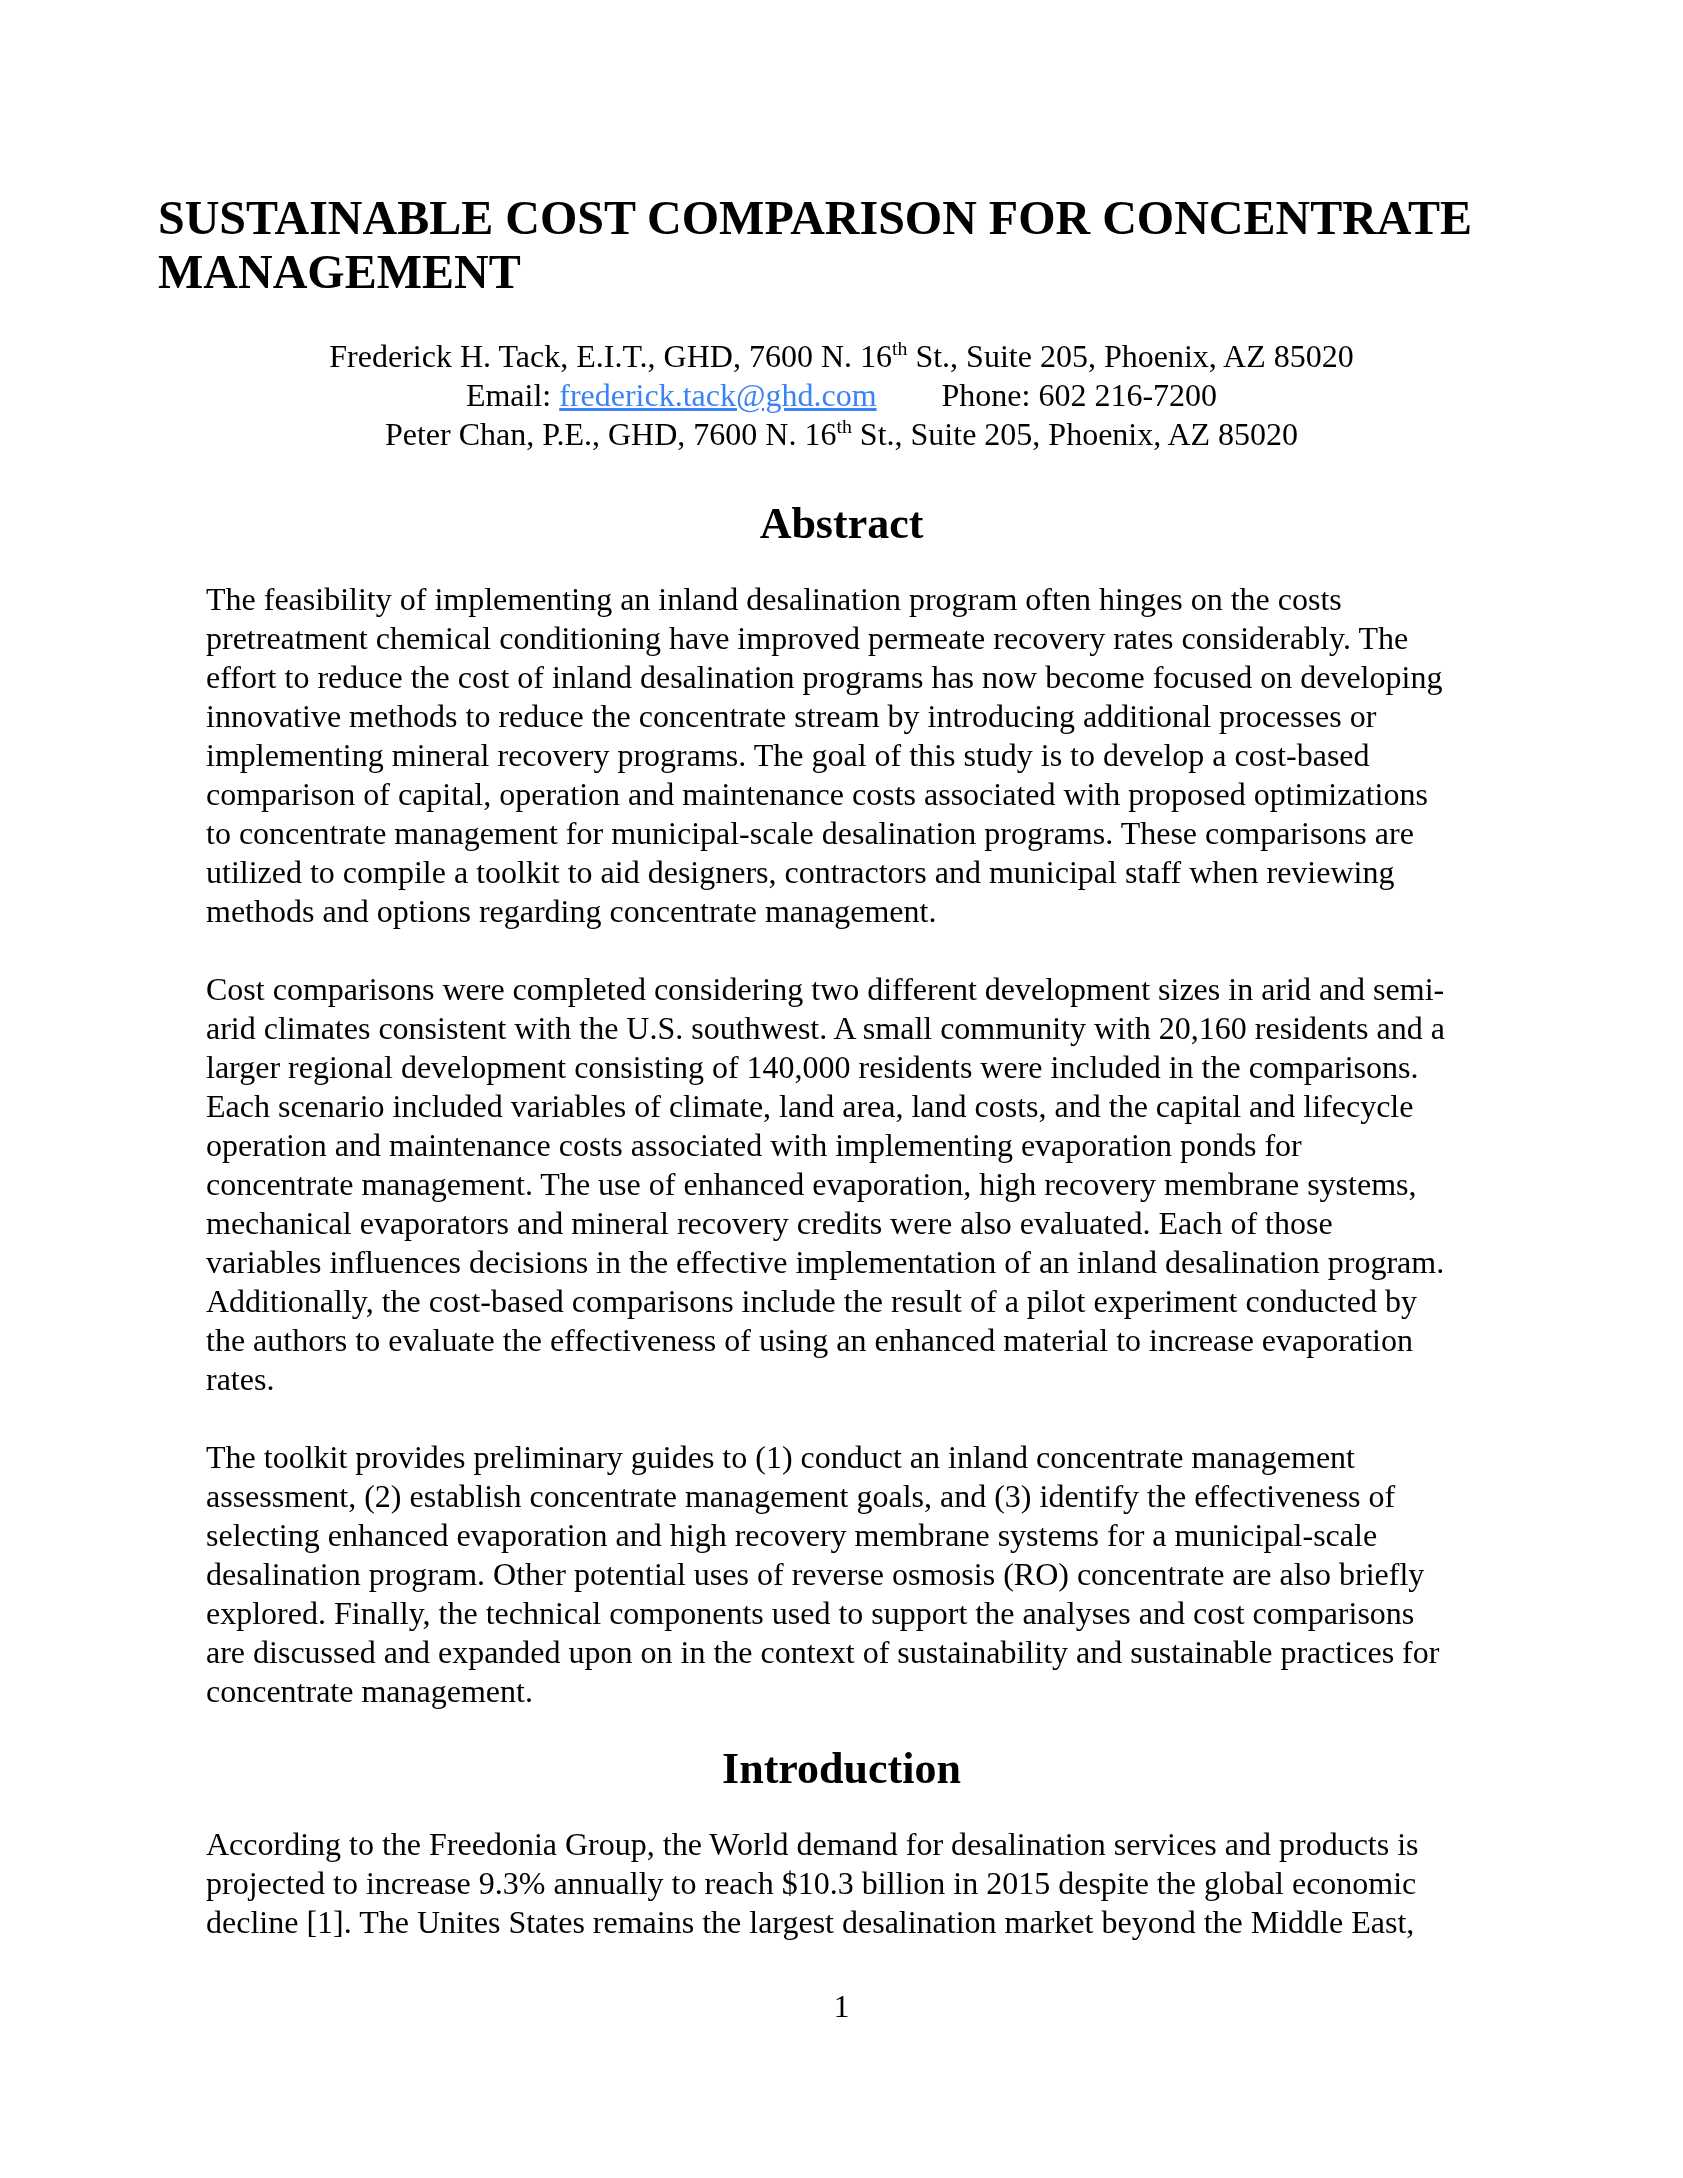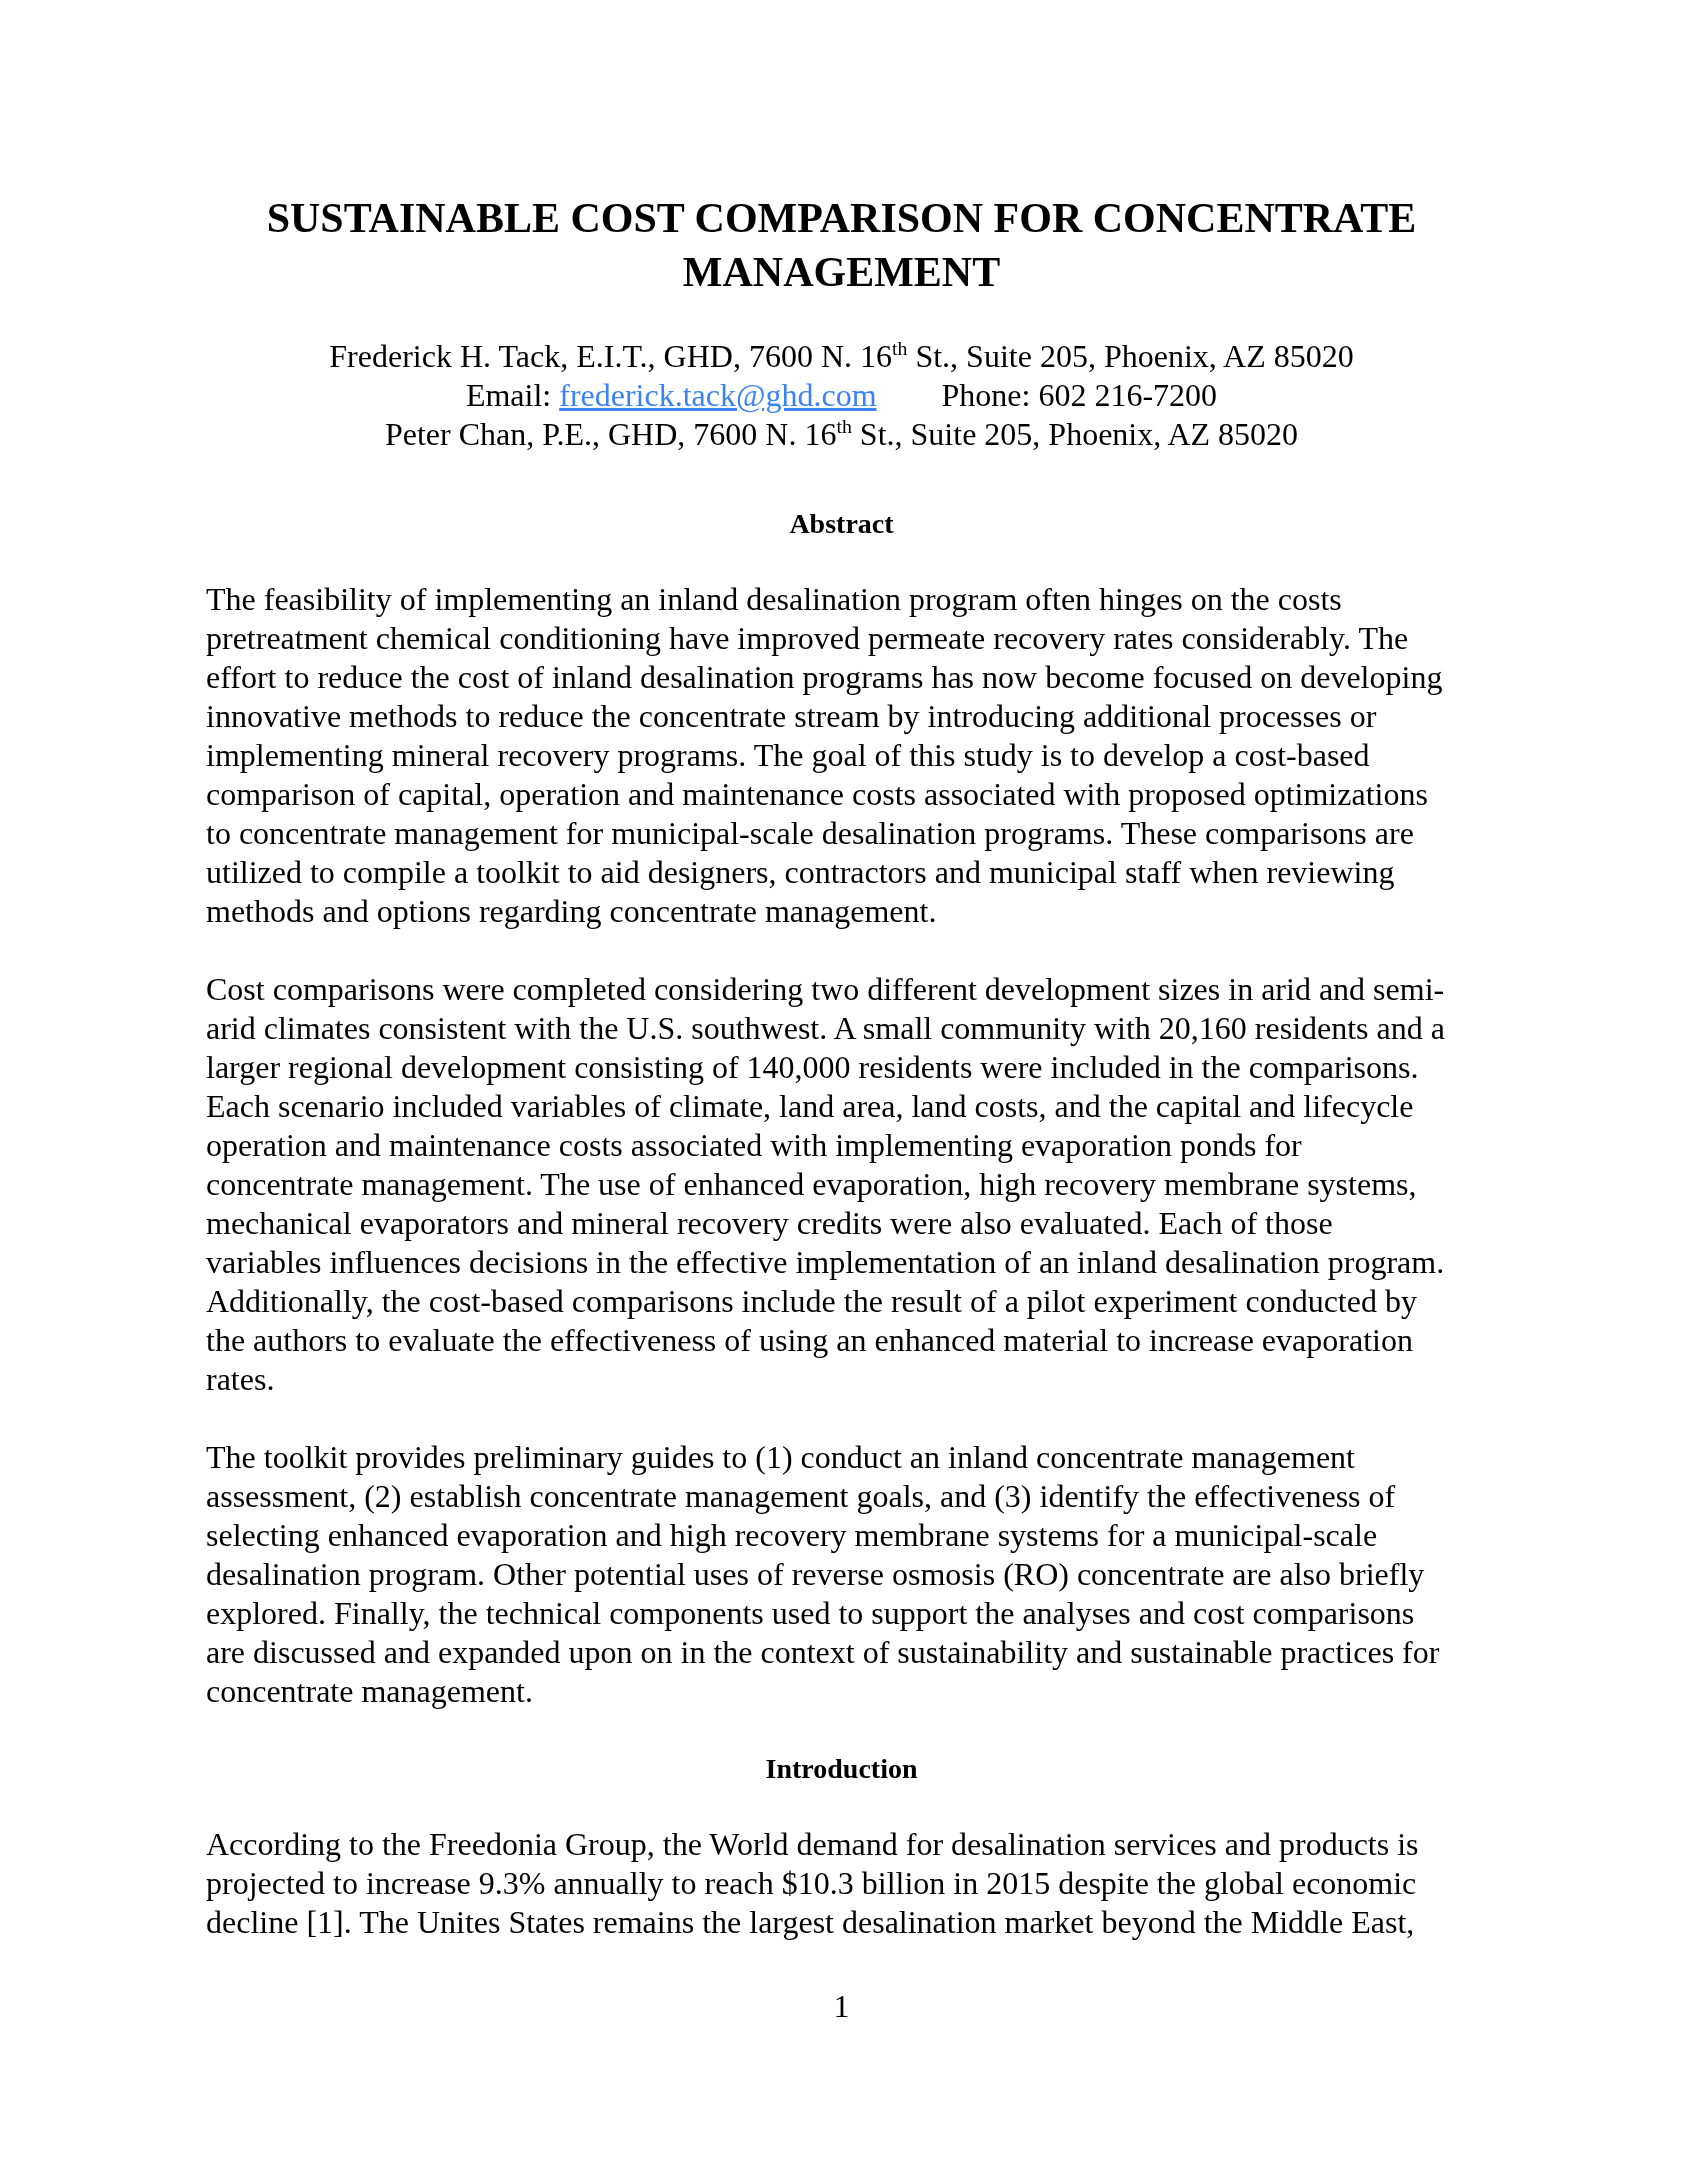--- a/index.html
+++ b/index.html
@@ -15,24 +15,24 @@
     color: #000000;
     font-family: "Liberation Serif", "DejaVu Serif", serif;
     font-size: 32px;
     line-height: 39px;
     box-sizing: border-box;
     padding: 0 158px;
     overflow: hidden;
   }
   .title {
     margin: 191px 0 0 0;
-    font-size: 42px;
+    font-size: 48px;
     line-height: 54px;
     font-weight: bold;
-    text-align: center;
+    text-align: left;
   }
   .authors {
     margin-top: 38px;
     text-align: center;
   }
   .author-line { white-space: nowrap; }
   sup.ord {
     font-size: 0.62em;
     line-height: 0;
     vertical-align: super;
@@ -41,21 +41,21 @@
     color: #3b82f6;
     text-decoration: underline;
     cursor: pointer;
   }
   .contact-spacer {
     display: inline-block;
     width: 65px;
   }
   .heading {
     margin: 45px 0 0 0;
-    font-size: 28px;
+    font-size: 44px;
     line-height: 50px;
     font-weight: bold;
     text-align: center;
   }
   .heading.intro { margin-top: 33px; }
   .para { margin-top: 31px; }
   .para.mid { margin-top: 39px; }
   .para .line { white-space: nowrap; margin-left: 48px; }
   .page-number {
     margin-top: 45px;

